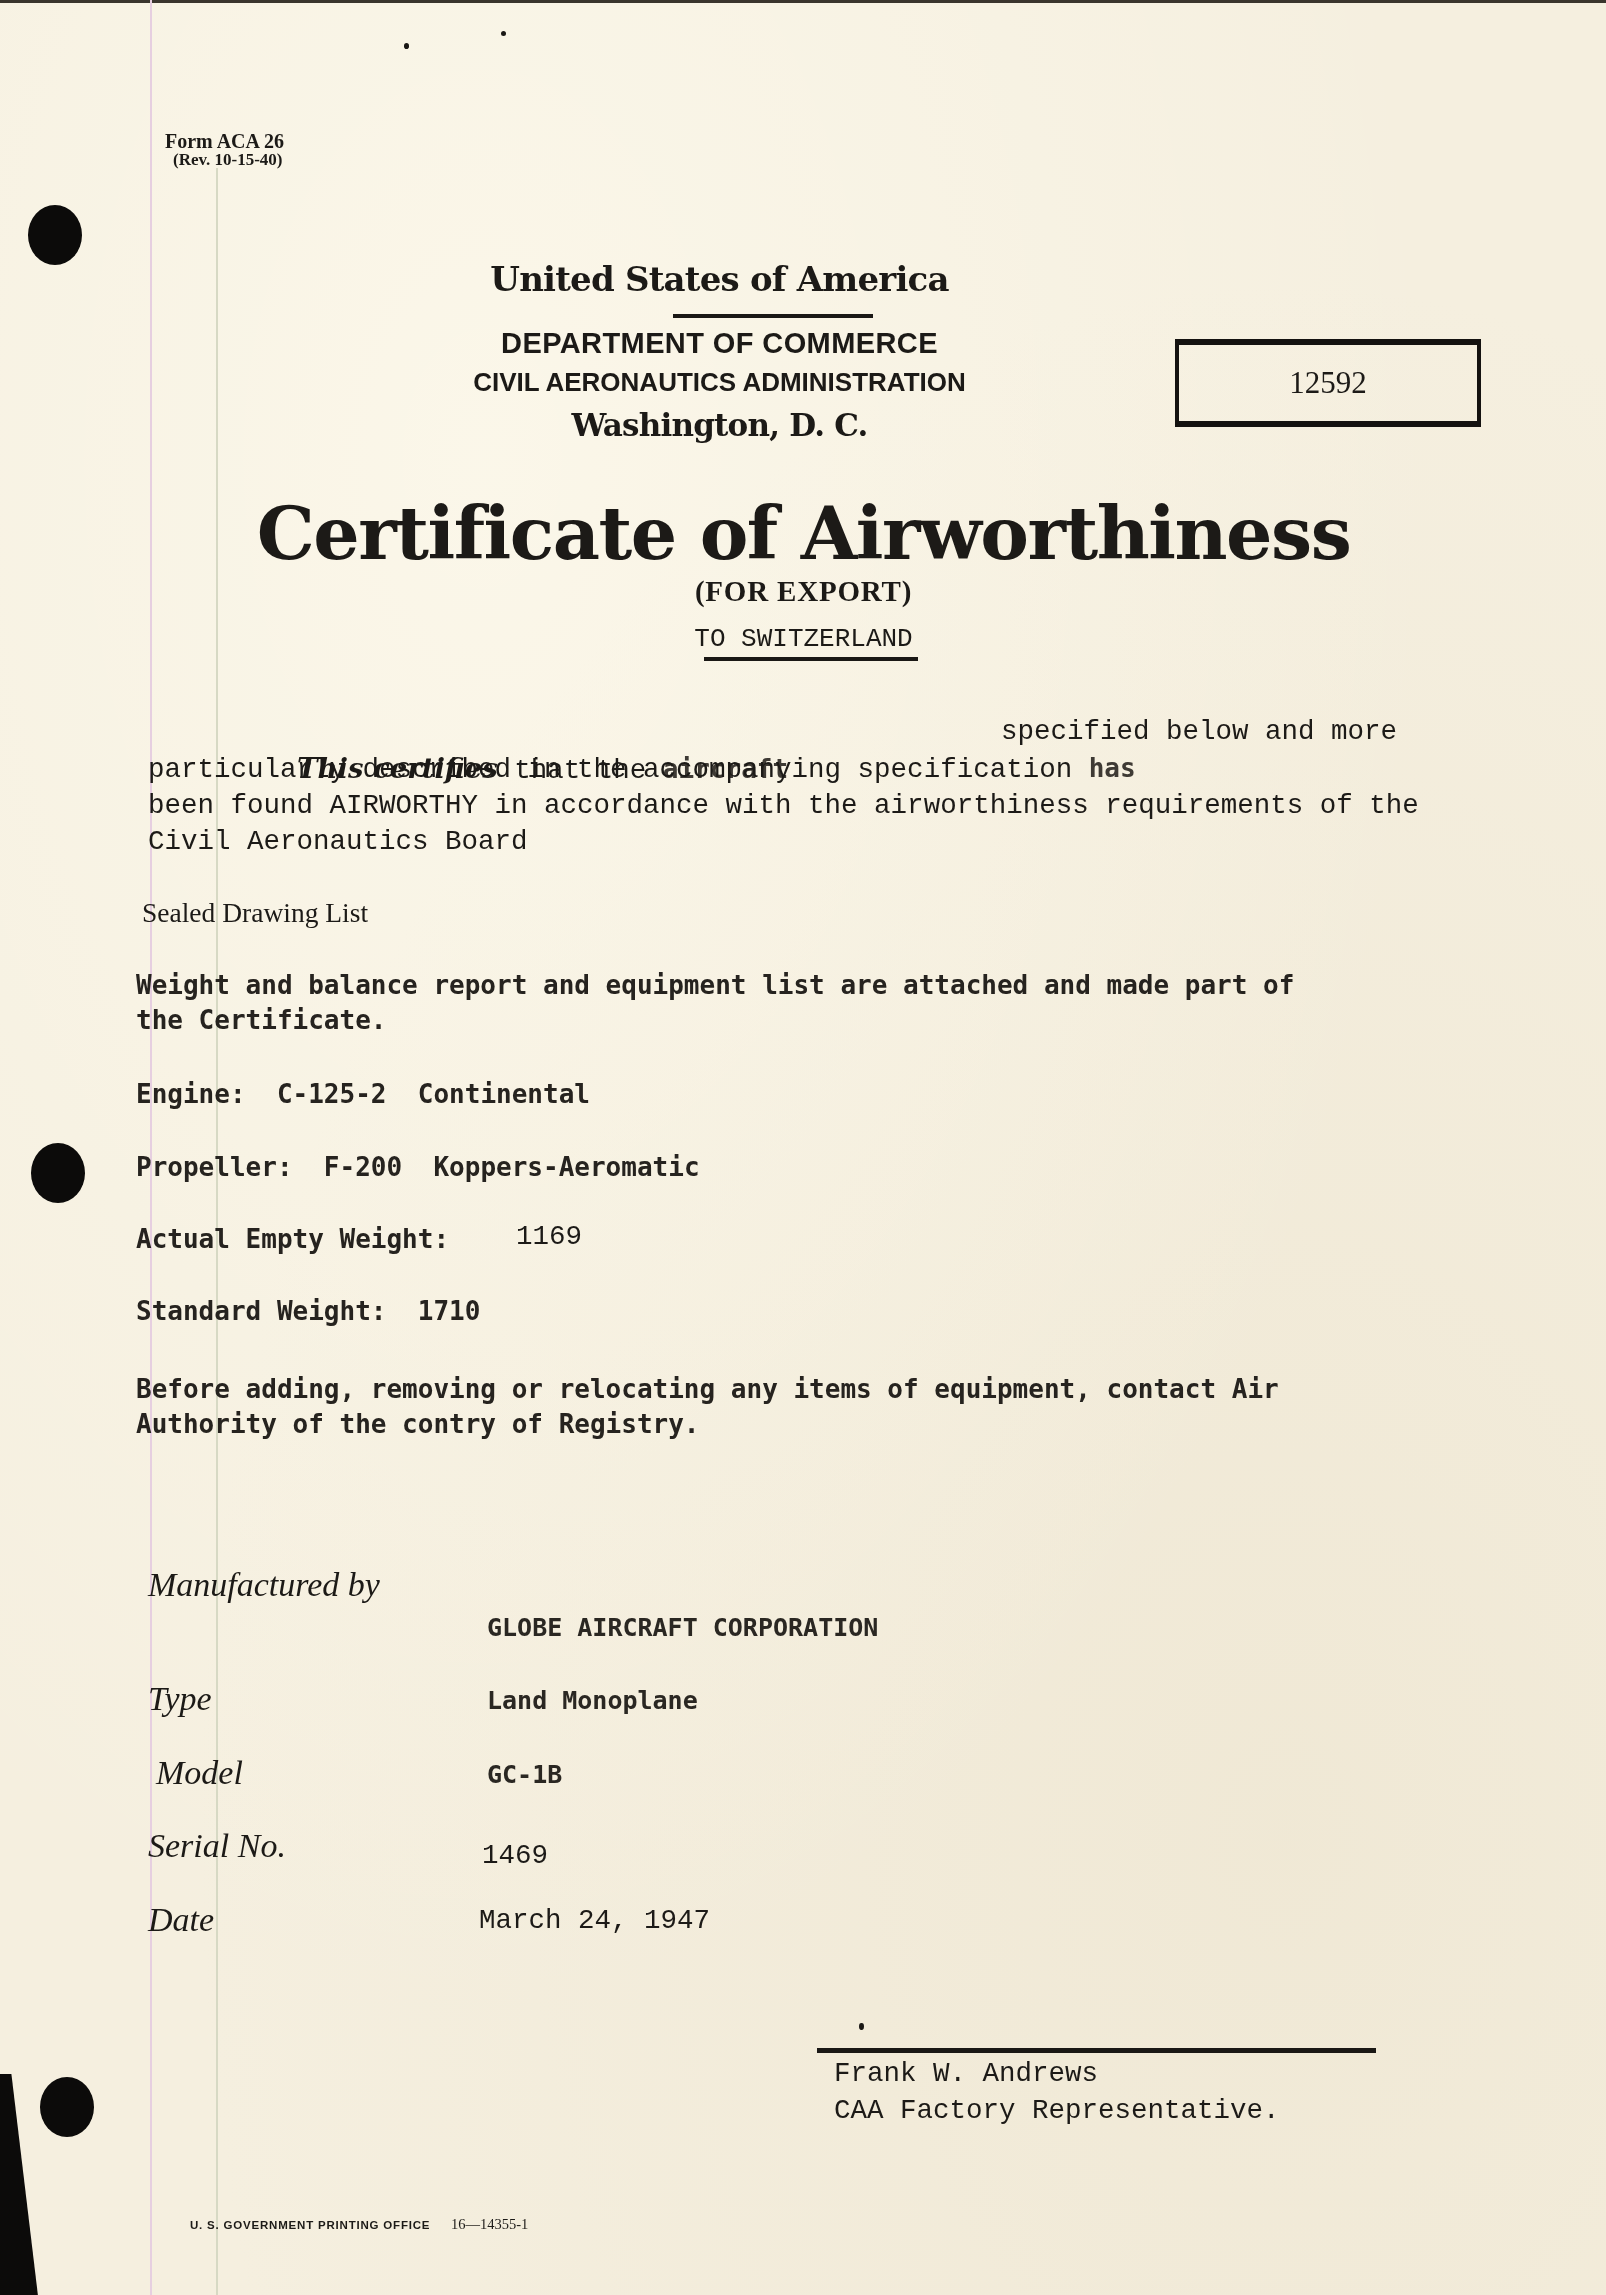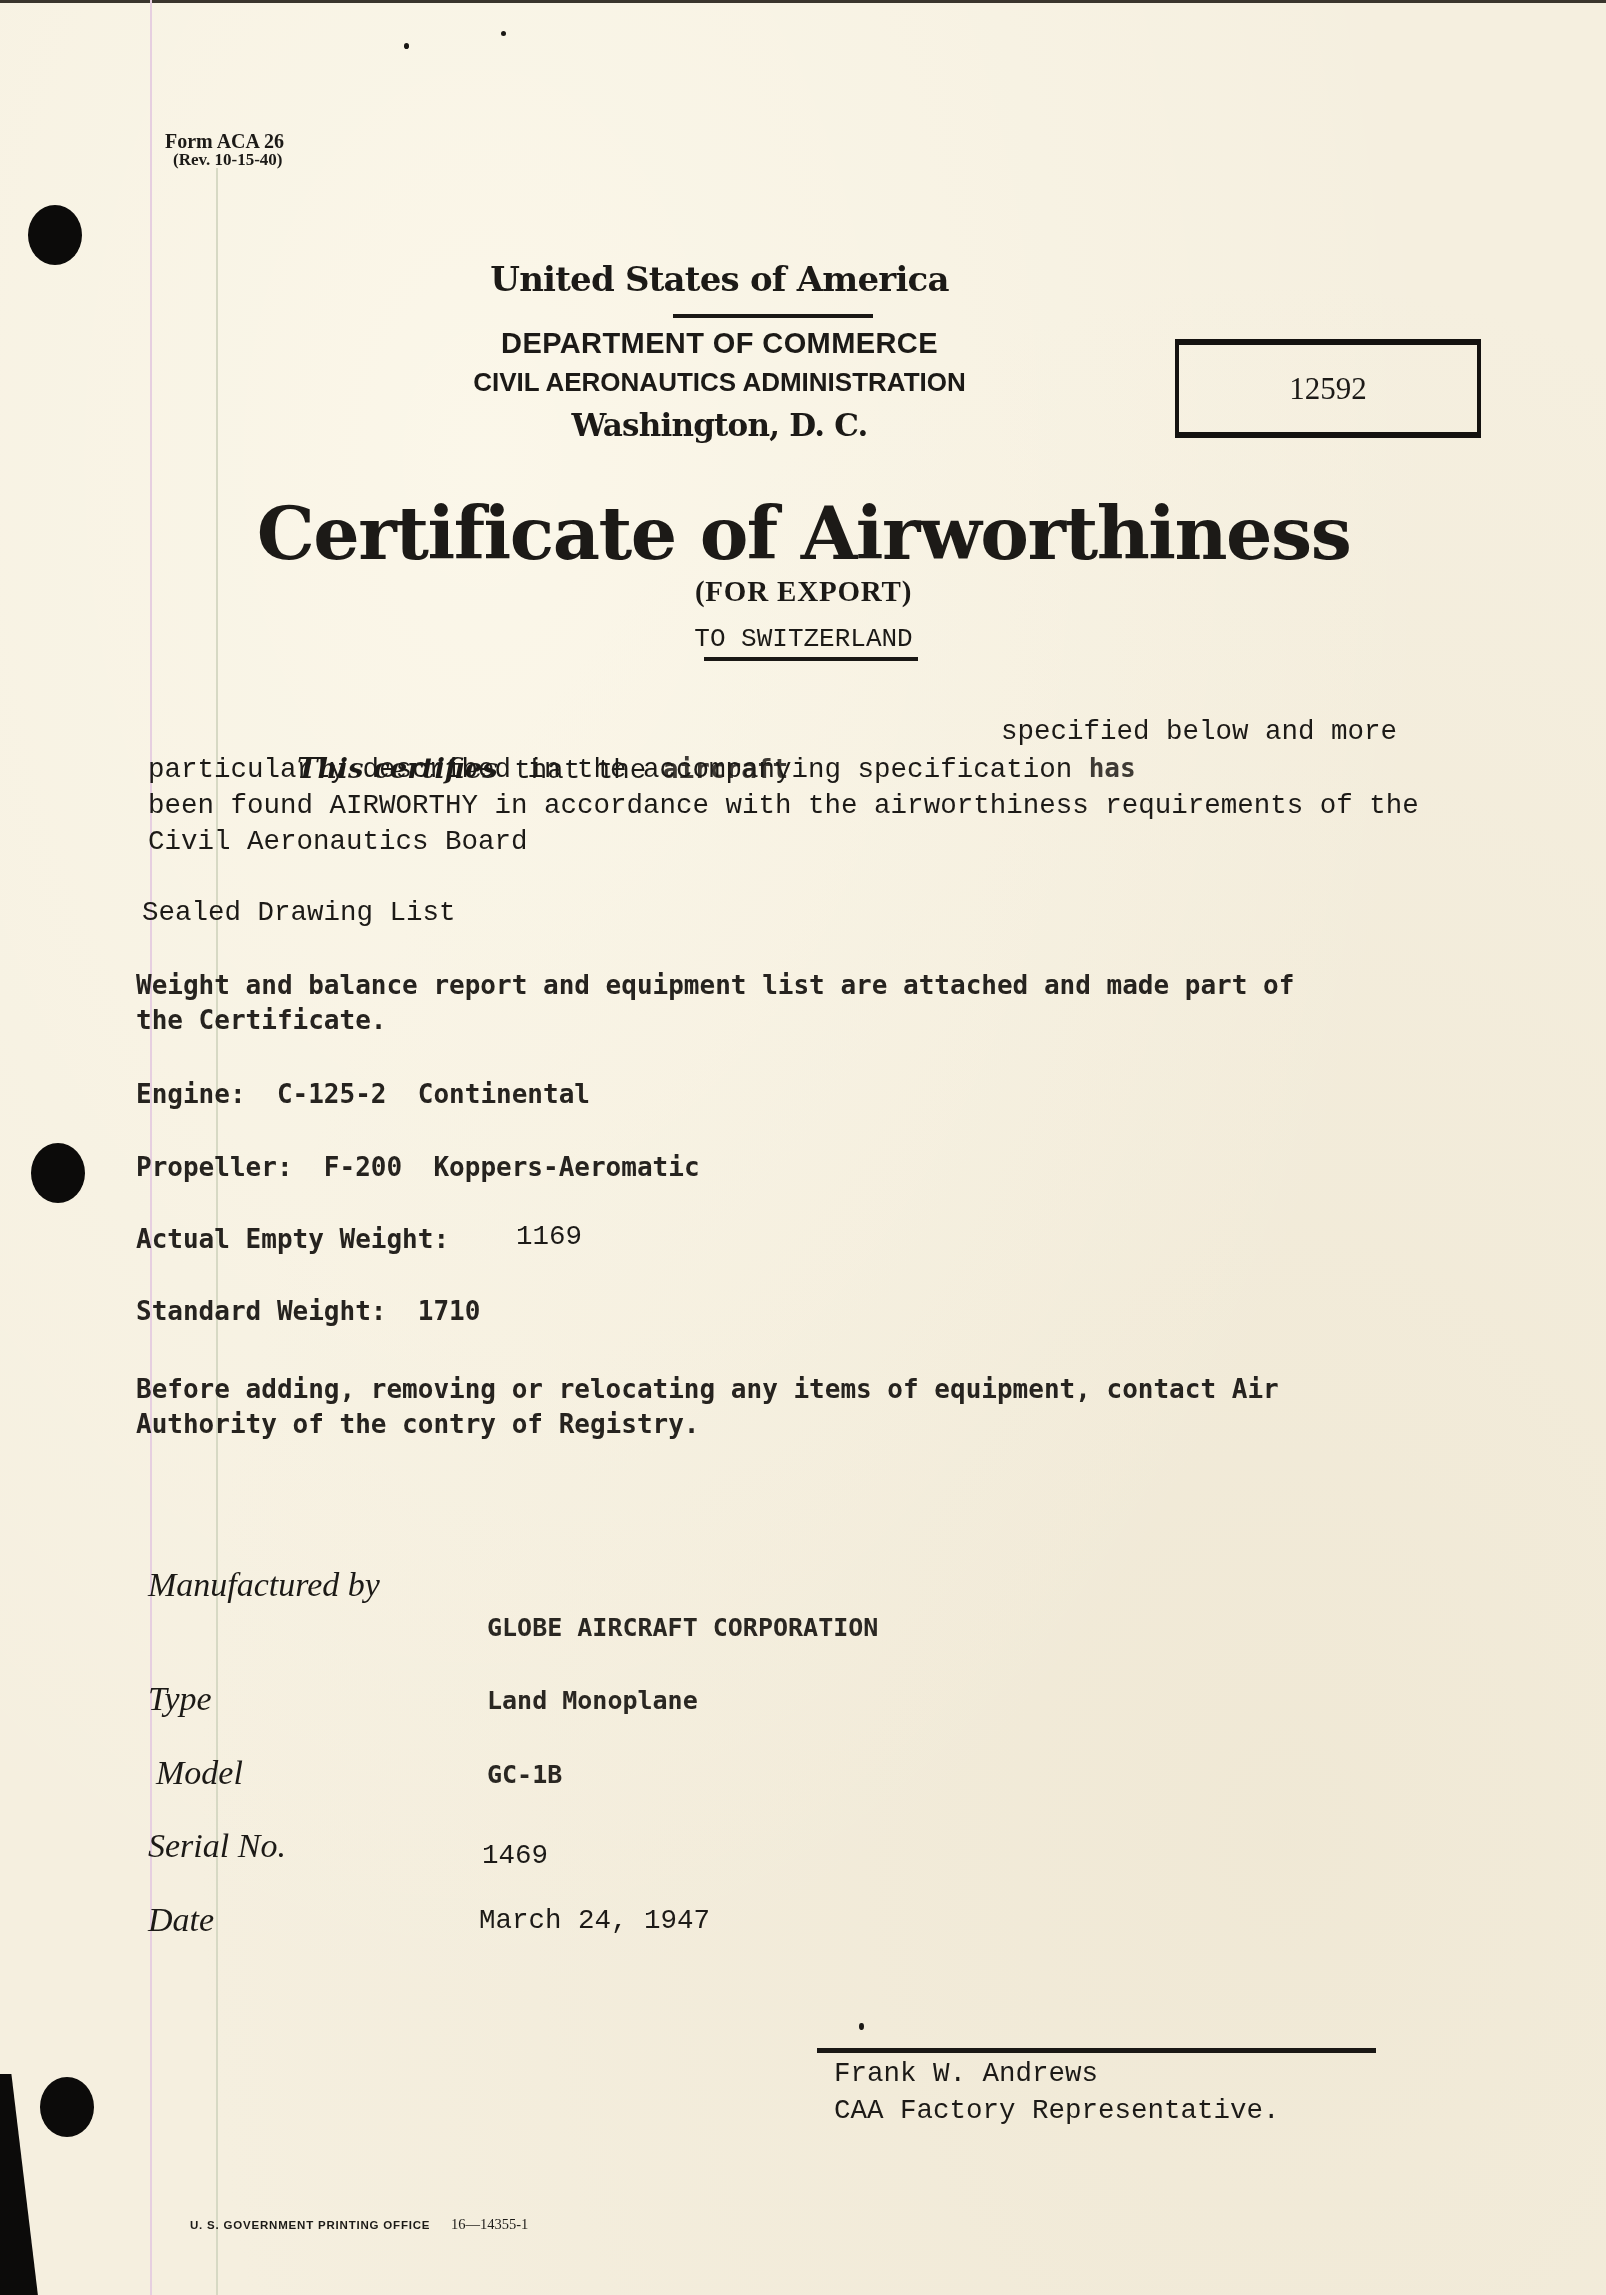--- a/index.html
+++ b/index.html
@@ -23,21 +23,21 @@
   .form-rev { position:absolute; left:173px; top:150px; font-family:"Liberation Serif", serif; font-weight:bold; font-size:17px; }
 
   .center { position:absolute; left:0; width:1607px; text-align:center; }
   .blackletter { font-family:"DejaVu Serif", serif; font-weight:bold; letter-spacing:-0.8px; }
   .usa { top:259px; left:-84px; font-size:34px; }
   .rule-short { position:absolute; left:673px; top:314px; width:200px; height:3.8px; background:#1a1815; }
   .dept { top:327px; left:-84px; font-family:"Liberation Sans", sans-serif; font-size:29px; font-weight:bold; letter-spacing:0.4px; }
   .caa  { top:367px; left:-84px; font-family:"Liberation Sans", sans-serif; font-size:26px; font-weight:bold; }
   .wash { top:407px; left:-84px; font-size:31px; }
 
-  .certbox { position:absolute; left:1175px; top:339px; width:306px; height:99px;
+  .certbox { position:absolute; left:1175px; top:339px; width:306px; height:88px;
              border-top:6.9px solid #141210; border-bottom:6.9px solid #141210;
              border-left:4.6px solid #141210; border-right:4.6px solid #141210; box-sizing:border-box;
              display:flex; align-items:center; justify-content:center;
              font-family:"Liberation Serif", serif; font-size:31px; }
 
   .title { top:490px; left:0; font-size:73px; letter-spacing:-1.5px; }
   .export { top:575px; left:0; font-family:"Liberation Serif", serif; font-weight:900; font-size:29px; letter-spacing:0.8px; }
   .dest { top:624px; left:0; font-family:"Liberation Mono", monospace; font-size:26px; }
   .dest-u { position:absolute; left:704px; top:657px; width:214px; height:3.8px; background:#1a1815; }
 
@@ -91,21 +91,21 @@
 <div class="dest-u"></div>
 
 <div class="tw" style="left:216px;top:713px;padding-left:48px;">
   <span class="gothic">This certifies</span><span> that the </span><span class="tw-bold faded">aircraft</span>
 </div>
 <div class="tw" style="left:1001px;top:713px;">specified below and more</div>
 <div class="tw" style="left:148px;top:750px;"><span>particularly described in the accompanying specification </span><span class="tw-bold faded">has</span></div>
 <div class="tw" style="left:148px;top:787px;">been found AIRWORTHY in accordance with the airworthiness requirements of the</div>
 <div class="tw" style="left:148px;top:823px;">Civil Aeronautics Board</div>
 
-<div class="tw" style="left:142px;top:894px;">Sealed Drawing List</div>
+<div class="tw" style="left:142px;top:894px;font-family:Liberation Serif, serif;">Sealed Drawing List</div>
 
 <div class="tw tw-bold" style="left:136px;top:967px;">Weight and balance report and equipment list are attached and made part of</div>
 <div class="tw tw-bold" style="left:136px;top:1002px;">the Certificate.</div>
 
 <div class="tw tw-bold" style="left:136px;top:1076px;"><span>Engine:</span>  <span>C-125-2  Continental</span></div>
 <div class="tw tw-bold" style="left:136px;top:1149px;"><span>Propeller:</span>  <span>F-200  Koppers-Aeromatic</span></div>
 <div class="tw tw-bold" style="left:136px;top:1221px;"><span>Actual Empty Weight:</span></div>
 <div class="tw" style="left:516px;top:1218px;">1169</div>
 <div class="tw tw-bold" style="left:136px;top:1293px;"><span>Standard Weight:</span>  <span>1710</span></div>
 

